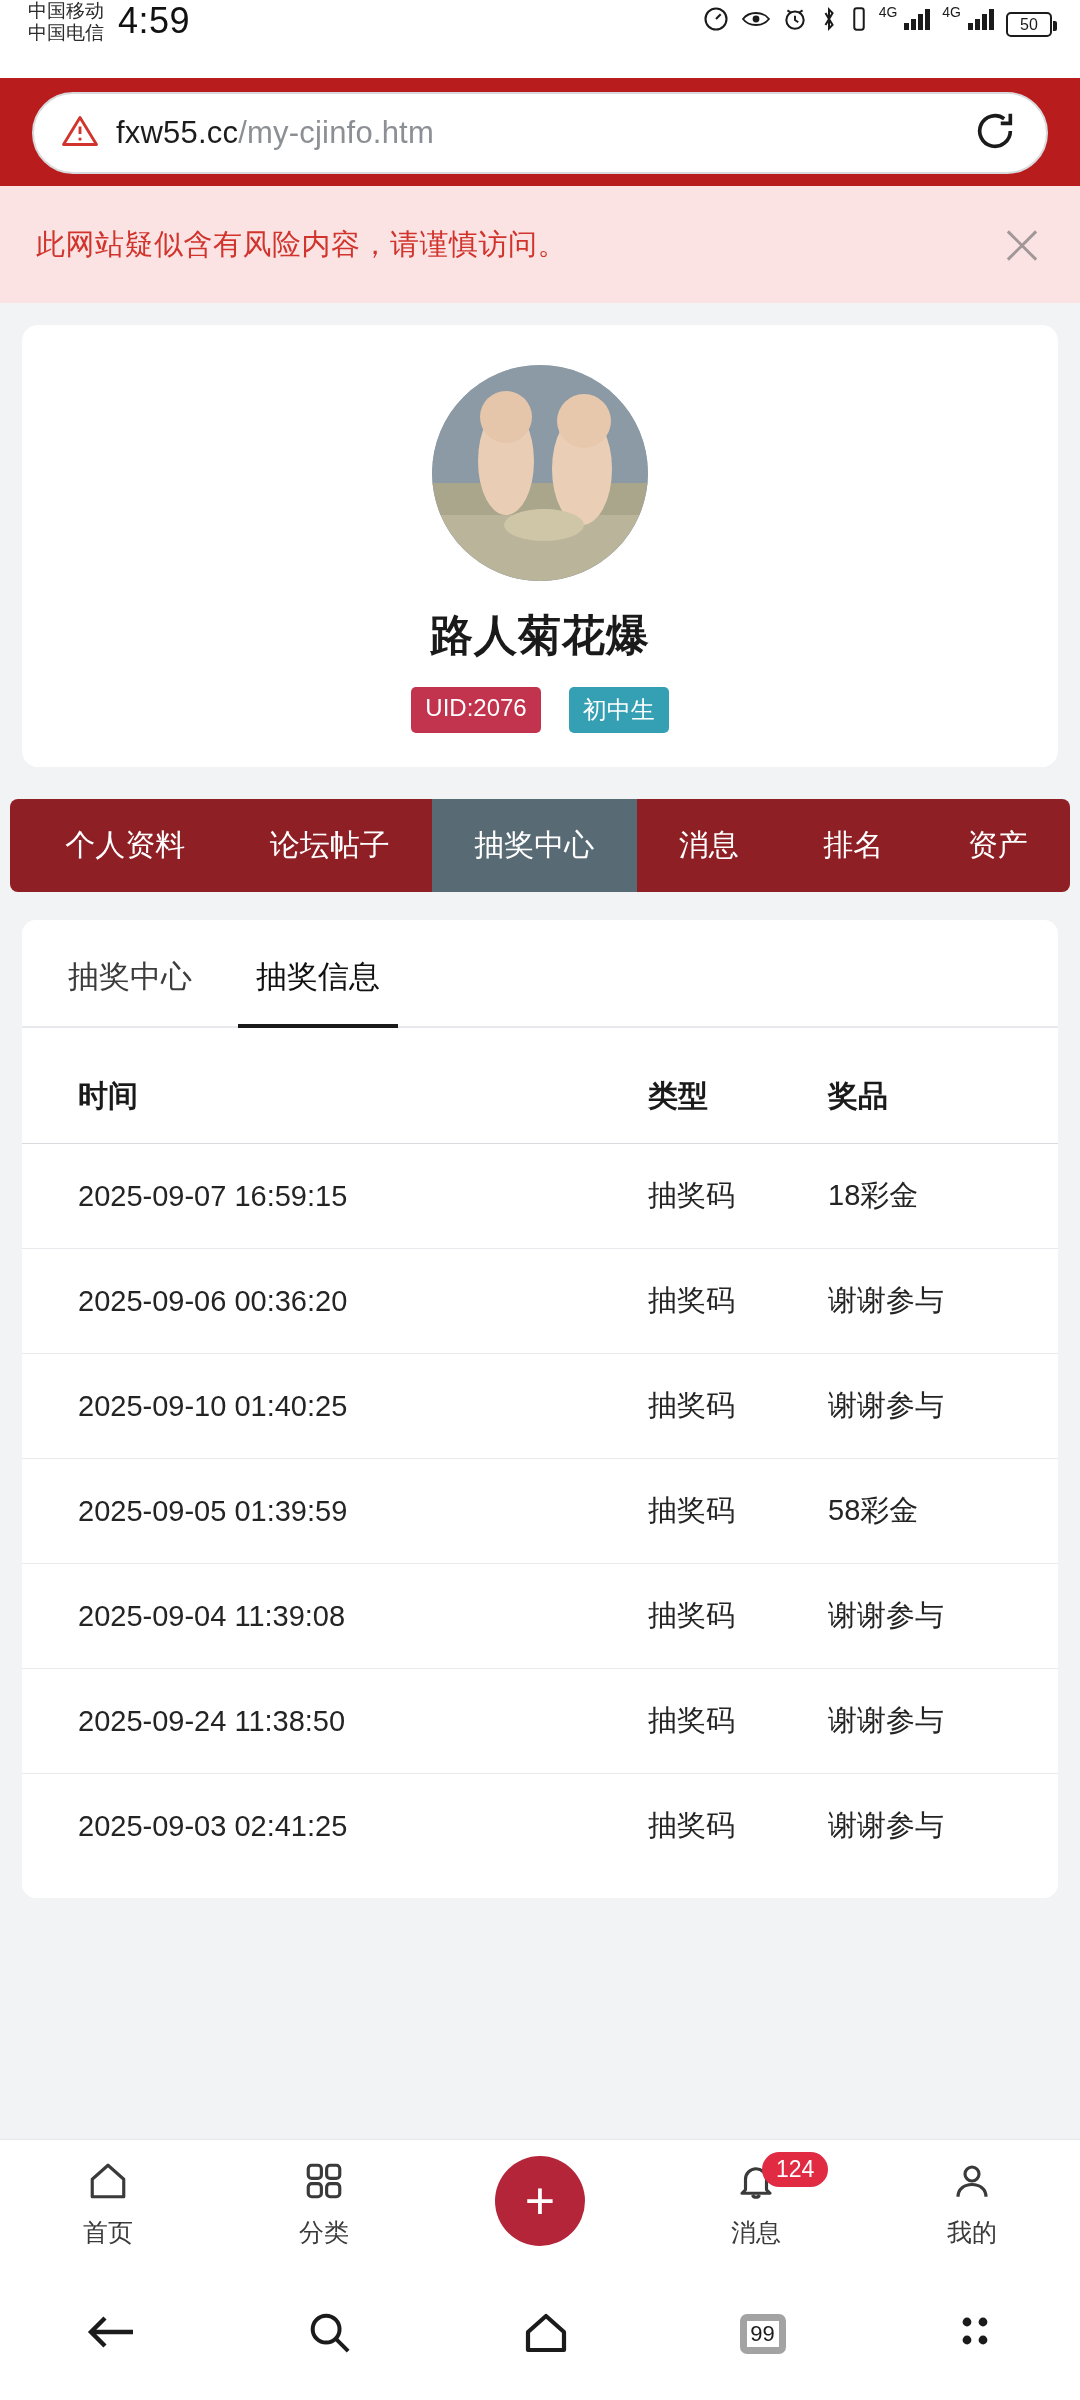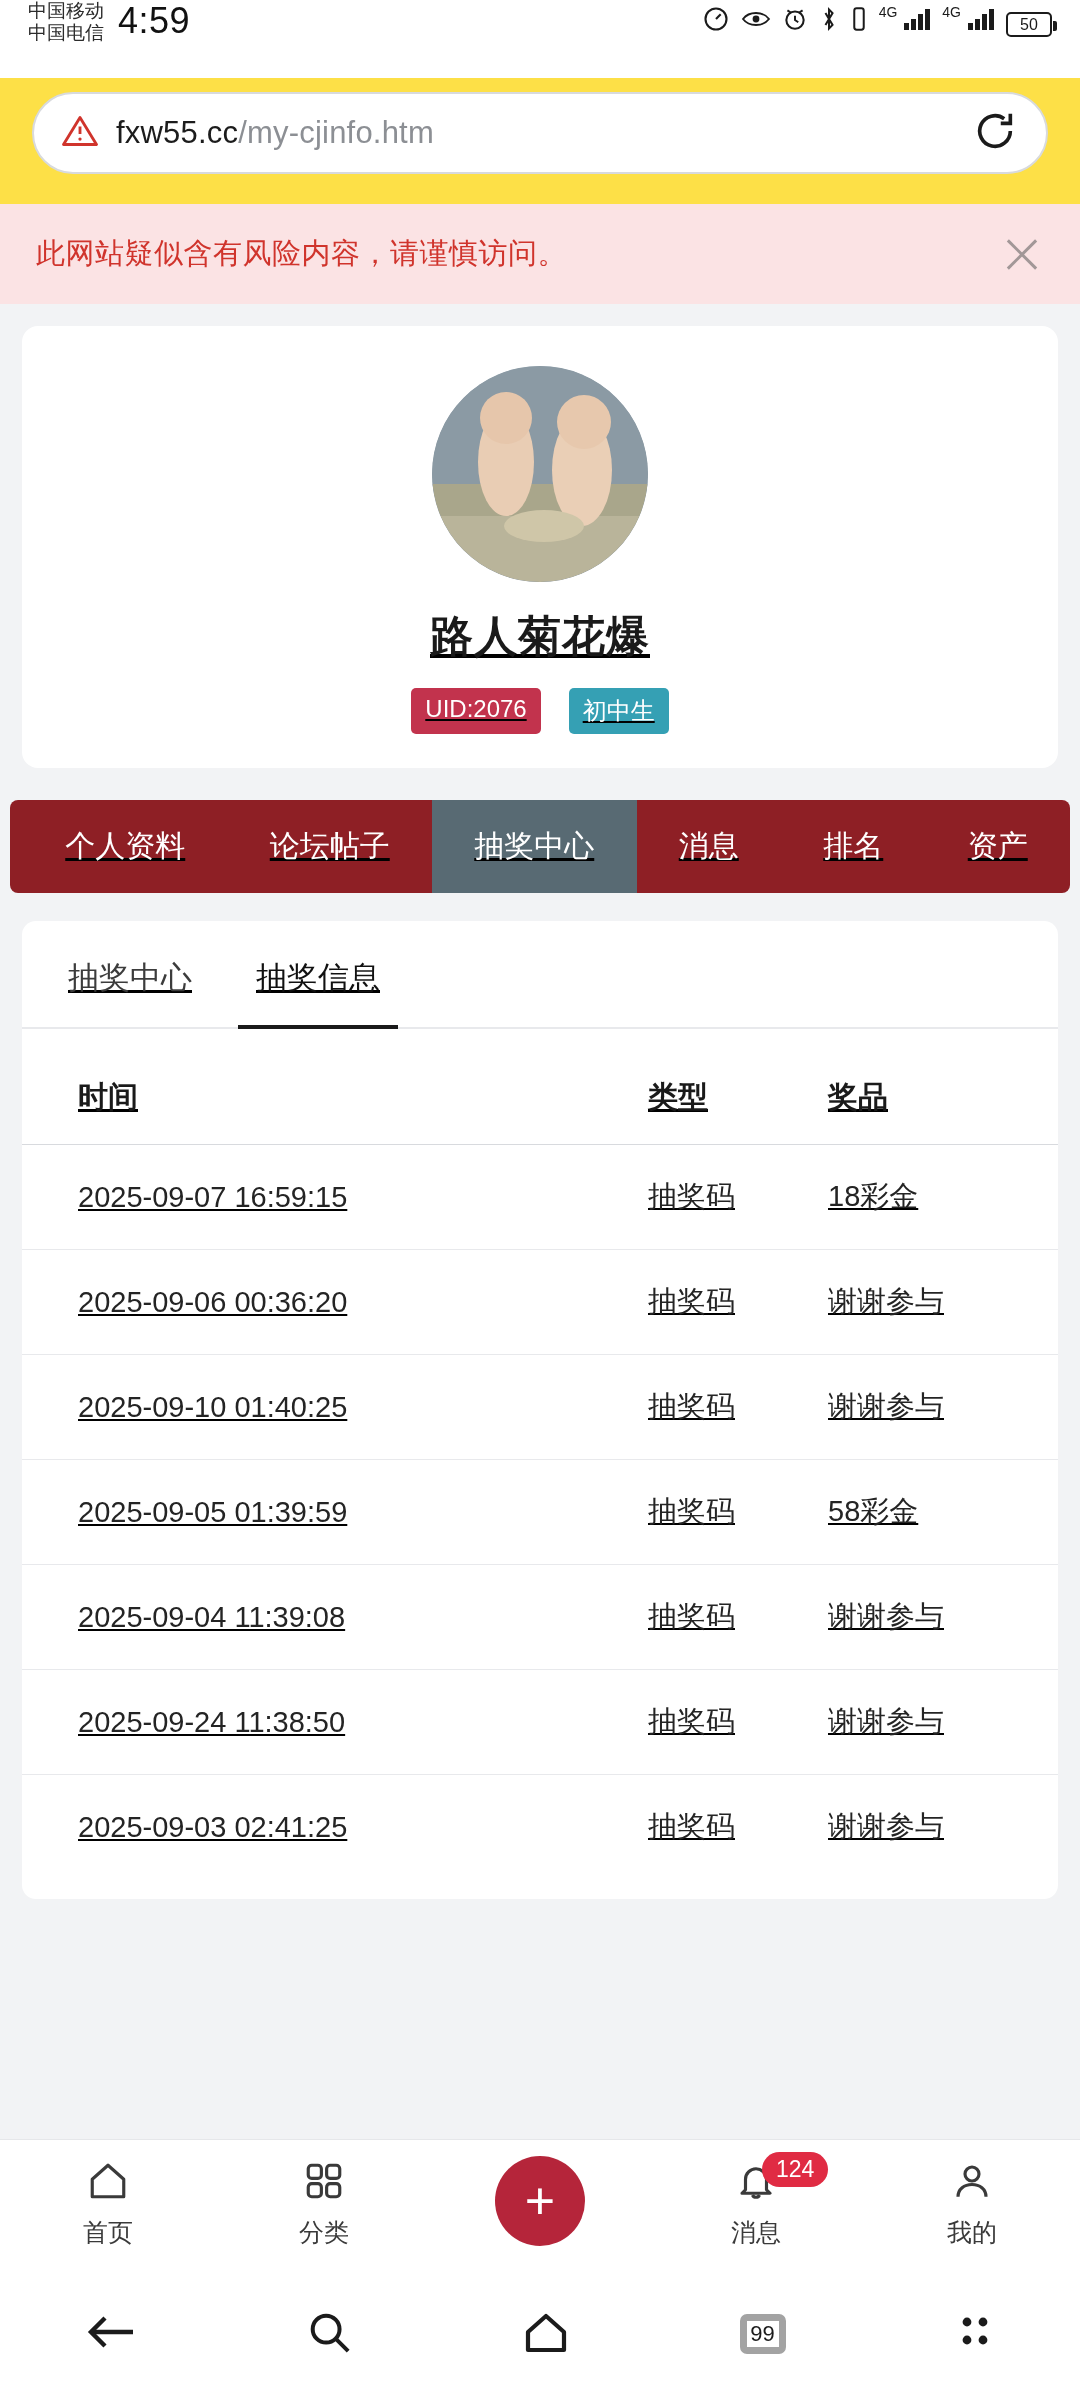--- a/index.html
+++ b/index.html
@@ -26,44 +26,44 @@
     width: 46px; height: 25px; border: 2.5px solid #1b1b1b; border-radius: 5px;
     position: relative; display: flex; align-items: center; justify-content: center;
     font-size: 16px; color: #1b1b1b; margin-top: 12px;
   }
   .battery:after {
     content: ""; position: absolute; right: -7px; top: 7px; width: 4px; height: 10px;
     background: #1b1b1b; border-radius: 0 2px 2px 0;
   }
 
   
-  .urlbar-wrap { background: #fde047; padding: 14px 32px 30px; flex: 0 0 auto; }
+  .urlbar-wrap { background: #b91c1c; padding: 14px 32px 12px; flex: 0 0 auto; }
   .urlbar {
     height: 82px; border: 2px solid #d8dadd; border-radius: 41px;
     display: flex; align-items: center; padding: 0 28px; background: #fff;
   }
   .url-text { font-size: 31px; color: #1c1c1c; margin-left: 18px; letter-spacing: 0.2px; }
   .url-text .path { color: #8c8f94; }
   .reload { margin-left: auto; }
 
   
   .warning {
-    background: #fbe3e4; height: 100px; display: flex; align-items: center;
+    background: #fbe3e4; height: 117px; display: flex; align-items: center;
     padding: 8px 36px; flex: 0 0 auto;
   }
   .warning-text { font-size: 29px; color: #d0342c; letter-spacing: 0.5px; }
   .warning-close { margin-left: auto; width: 44px; height: 44px; position: relative; opacity: .55; }
   .warning-close:before, .warning-close:after {
     content: ""; position: absolute; left: 2px; top: 21px; width: 40px; height: 3px; background: #5a5a5a;
   }
   .warning-close:before { transform: rotate(45deg); }
   .warning-close:after { transform: rotate(-45deg); }
 
   
-  .page { flex: 1 1 auto; overflow: hidden; padding: 22px 0 0; text-decoration: underline; }
+  .page { flex: 1 1 auto; overflow: hidden; padding: 22px 0 0; }
 
   .card {
     background: #fff; border-radius: 16px; margin: 0 22px;
     padding: 40px 0 34px; display: flex; flex-direction: column; align-items: center;
   }
   .avatar {
     width: 216px; height: 216px; border-radius: 50%; overflow: hidden;
     background: linear-gradient(#9aa9b4, #7d8a93);
     position: relative;
   }

